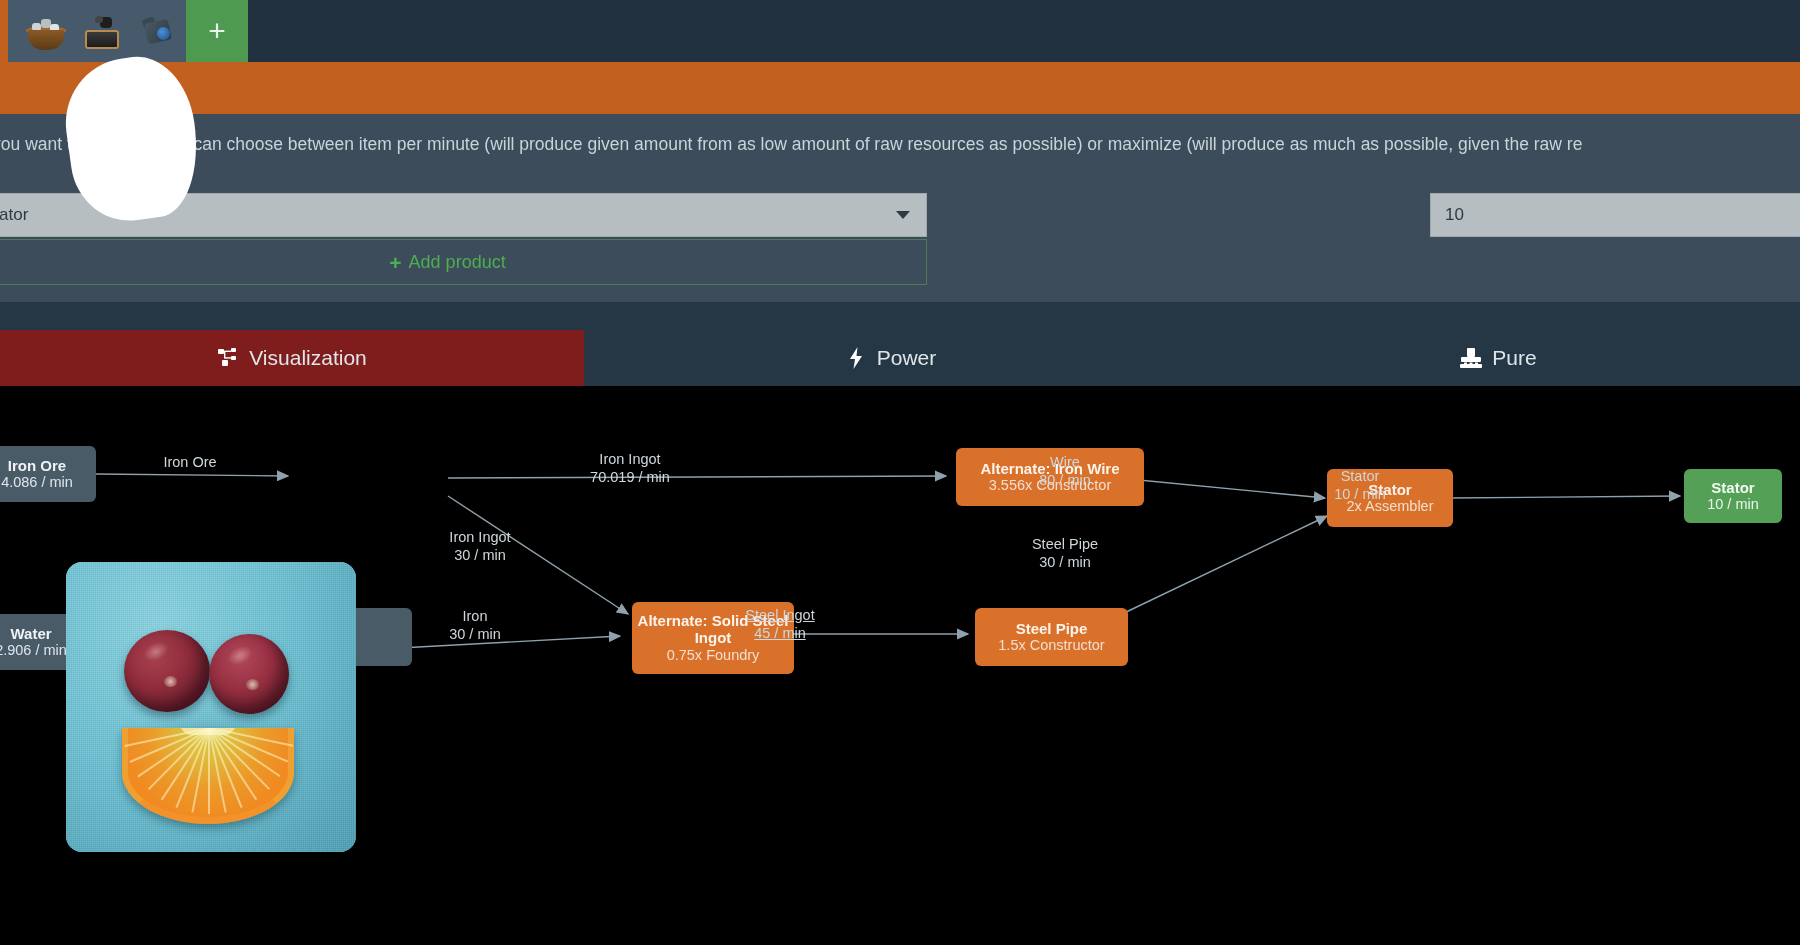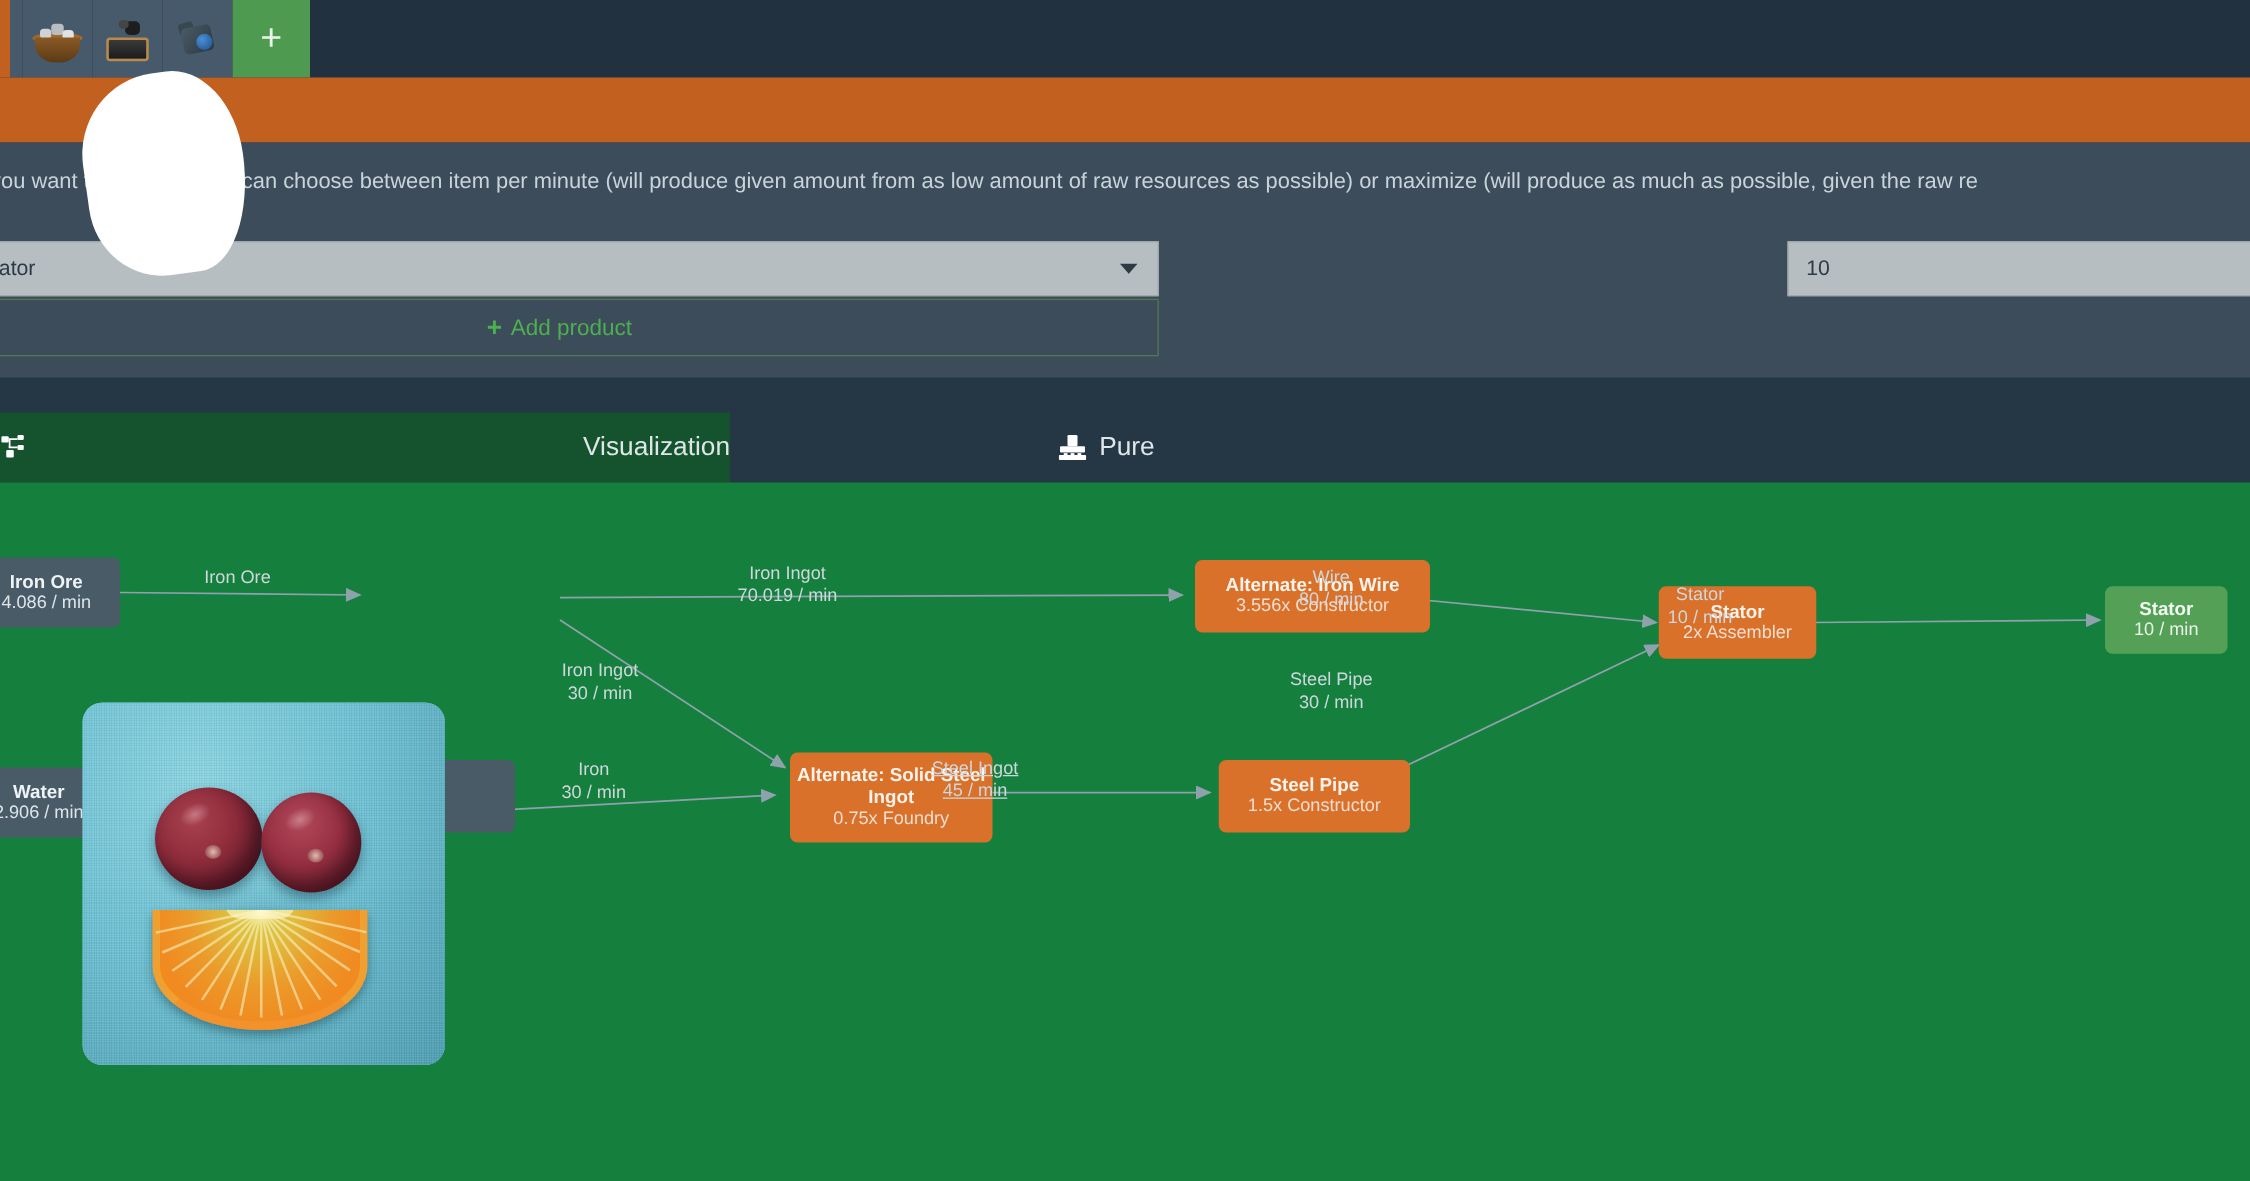--- a/index.html
+++ b/index.html
@@ -167,34 +167,34 @@
     width: 1800px; height: 56px;
     background: #253745;
     display: flex;
   }
   .vtab {
     flex: 0 0 auto;
     display: flex; align-items: center; justify-content: center;
     color: #dfe6ea; font-size: 21px; cursor: pointer;
     height: 56px;
   }
-  .vtab.active { background: #14532d; justify-content: space-between; }
+  .vtab.active { background: #7f1d1d; }
   .vtab .ticon {
     display: inline-flex; align-items: center; justify-content: center;
     margin-right: 10px; width: 22px; height: 22px;
   }
   .tab-vis   { width: 584px; }
   .tab-power { width: 613px; }
   .tab-items { width: 603px; }
 
   
   .graph {
     position: absolute; left: 0; top: 386px;
     width: 1800px; height: 559px;
-    background: #15803d;
+    background: #000000;
     overflow: hidden;
   }
   .graph svg.edges {
     position: absolute; left: 0; top: 0;
     width: 1800px; height: 559px;
   }
 
   .node {
     position: absolute;
     border-radius: 6px;
@@ -387,20 +387,28 @@
           <rect x="13" y="0" width="5" height="4" rx="1"></rect>
           <rect x="13" y="8" width="5" height="4" rx="1"></rect>
           <rect x="4" y="12" width="6" height="6" rx="1"></rect>
           <rect x="6" y="2.6" width="7" height="1.4"></rect>
           <rect x="6" y="9.2" width="7" height="1.4"></rect>
           <rect x="6" y="3" width="1.4" height="7"></rect>
         </svg>
       </span>
       <span>Visualization</span>
     </div>
+    <div class="vtab tab-power">
+      <span class="ticon">
+        <svg width="16" height="22" viewBox="0 0 16 22" fill="#ffffff">
+          <path d="M9.5 0 L2 12 H7 L5.5 22 L14 9 H8.5 Z"></path>
+        </svg>
+      </span>
+      <span>Power</span>
+    </div>
     <div class="vtab tab-items">
       <span class="ticon">
         <svg width="22" height="20" viewBox="0 0 22 20" fill="#ffffff">
           <rect x="7" y="0" width="8" height="9" rx="1"></rect>
           <rect x="1" y="9" width="20" height="5" rx="1"></rect>
           <rect x="0" y="16" width="22" height="4" rx="1"></rect>
           <rect x="4" y="14.5" width="3" height="3"></rect>
           <rect x="9.5" y="14.5" width="3" height="3"></rect>
           <rect x="15" y="14.5" width="3" height="3"></rect>
         </svg>

